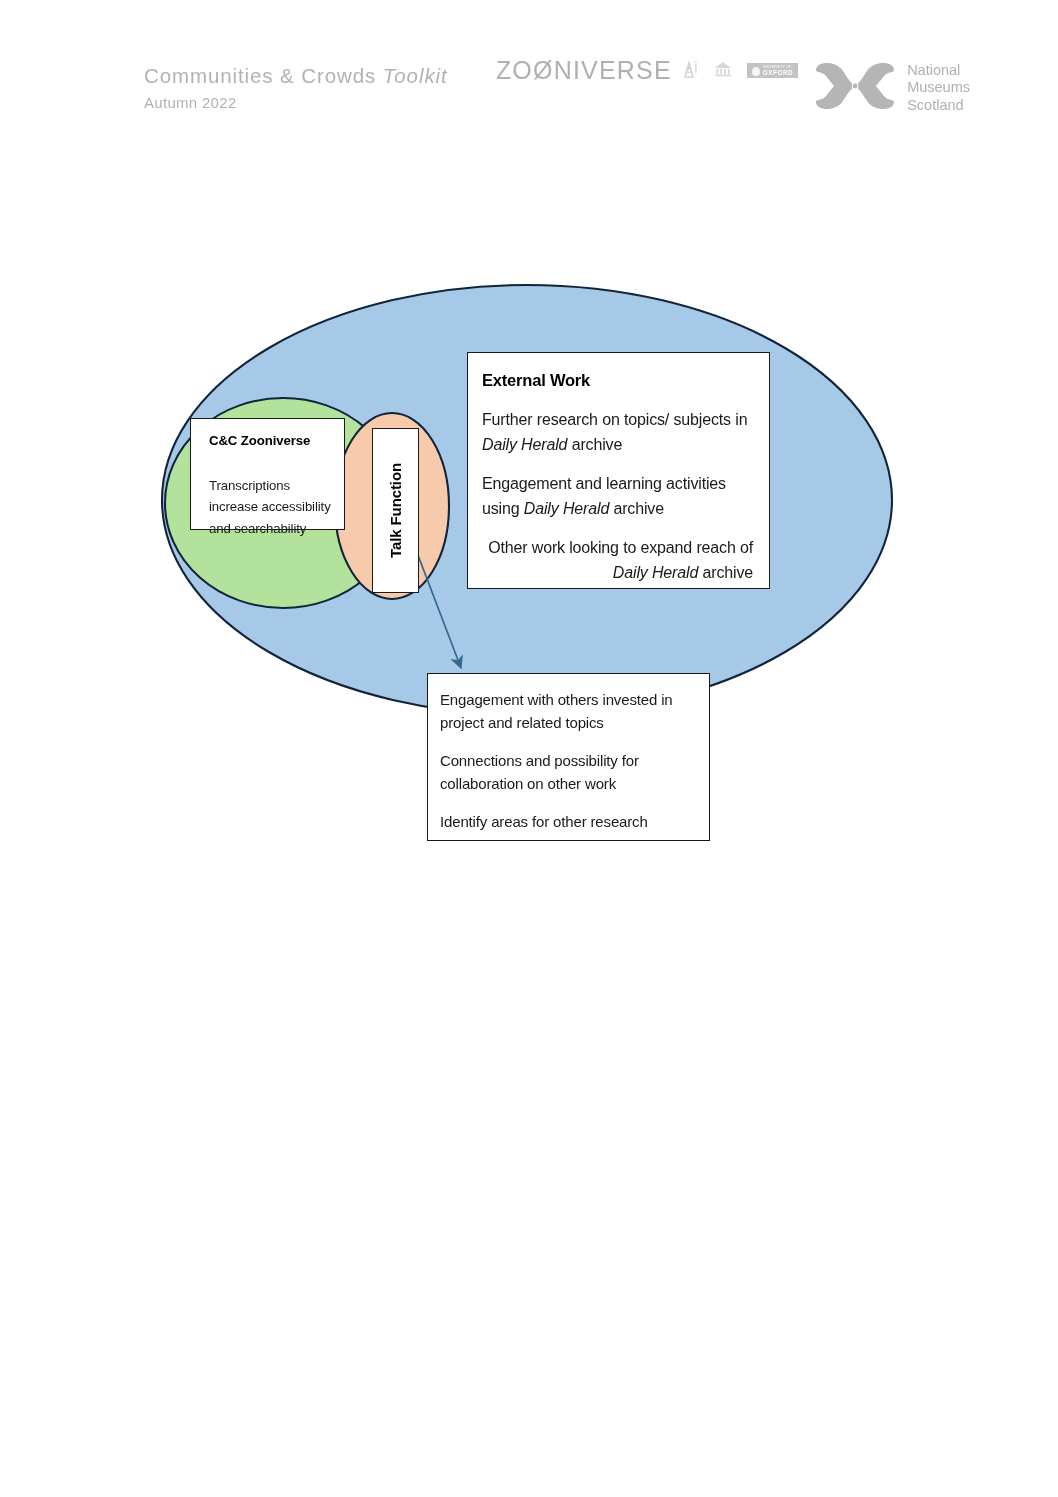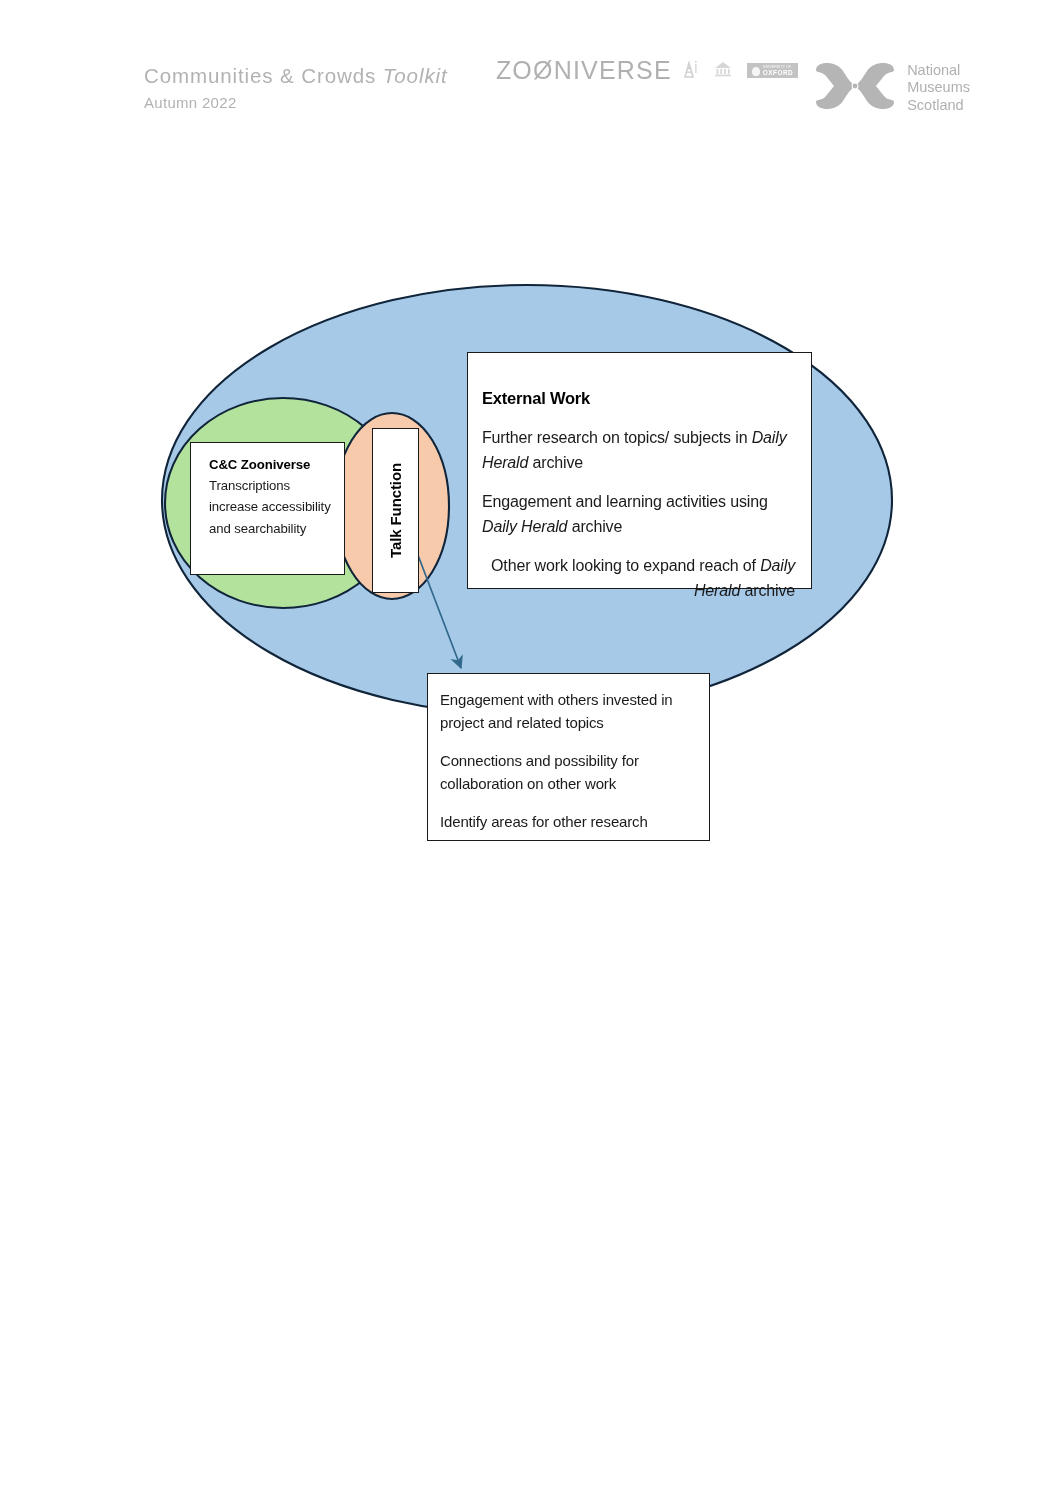--- a/index.html
+++ b/index.html
@@ -140,37 +140,38 @@
   
   .callout {
     position: absolute;
     background: #ffffff;
     border: 1.4px solid #1a1a1a;
     z-index: 5;
   }
 
   #box-ccz {
     left: 190px;
-    top: 442px;
+    top: 418px;
     width: 155px;
-    height: 133px;
+    height: 112px;
     padding: 12px 10px 24px 18px;
   }
   #box-ccz .ttl {
     font-size: 13.2px;
     font-weight: bold;
     color: #000;
     line-height: 1.5;
     letter-spacing: -0.1px;
   }
   #box-ccz .bdy {
     font-size: 13.2px;
     color: #1a1a1a;
     line-height: 1.62;
     letter-spacing: -0.1px;
+    margin-top: 24px;
   }
 
   #box-talk {
     left: 372px;
     top: 428px;
     width: 47px;
     height: 165px;
     display: flex;
     align-items: center;
     justify-content: center;
@@ -181,23 +182,23 @@
     white-space: nowrap;
     font-size: 15px;
     font-weight: bold;
     color: #000;
     letter-spacing: -0.1px;
   }
 
   #box-external {
     left: 467px;
     top: 352px;
-    width: 345px;
+    width: 303px;
     height: 237px;
-    padding: 36px 16px 10px 14px;
+    padding: 18px 16px 10px 14px;
   }
   #box-external .ttl {
     font-size: 16.5px;
     font-weight: bold;
     color: #000;
     letter-spacing: -0.2px;
     margin-bottom: 18px;
   }
   #box-external p {
     font-size: 16px;

